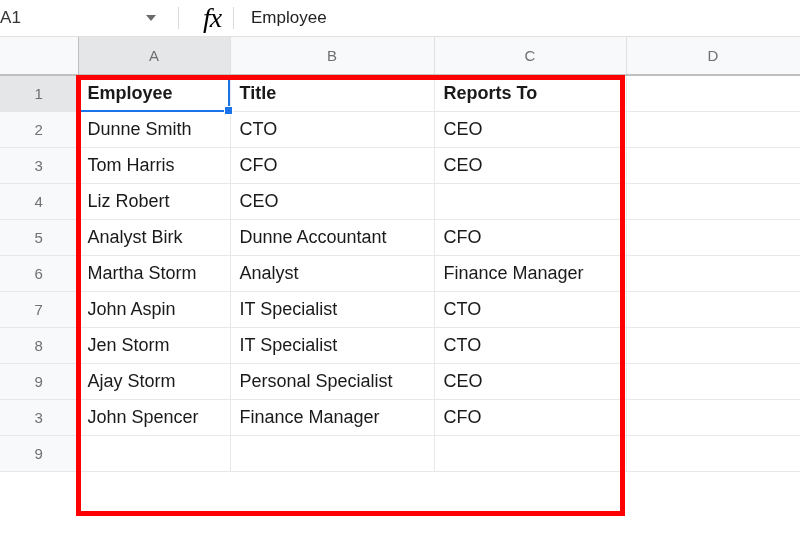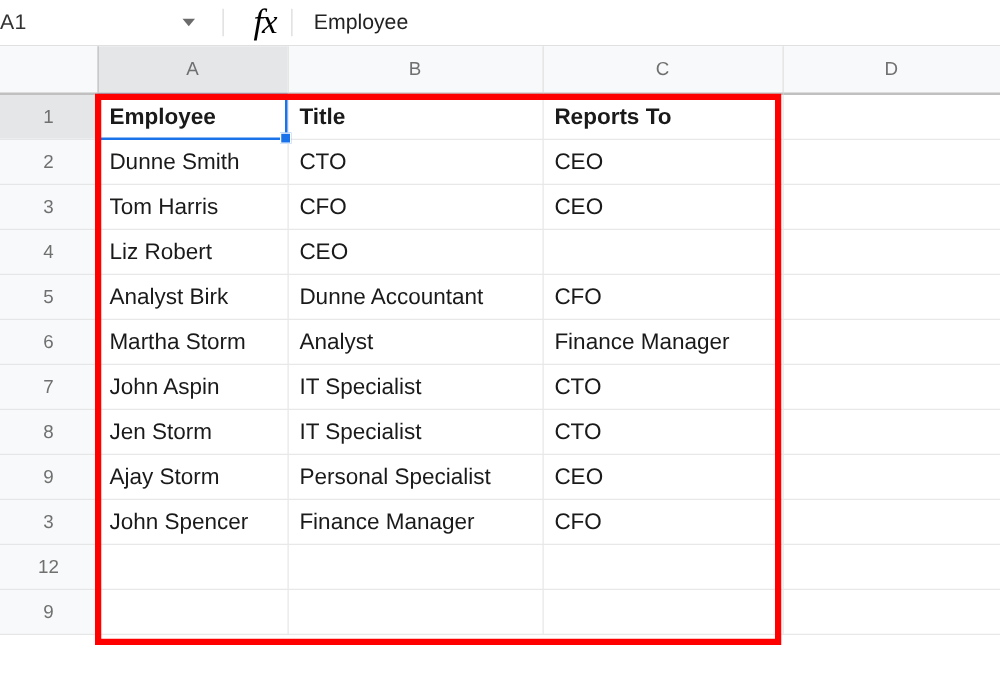--- a/index.html
+++ b/index.html
@@ -316,27 +316,20 @@
           <td class="cell"></td>
         </tr>
         <tr class="data-row">
           <td class="rowhdr">3</td>
           <td class="cell">John Spencer</td>
           <td class="cell">Finance Manager</td>
           <td class="cell">CFO</td>
           <td class="cell"></td>
         </tr>
         <tr class="data-row">
-          <td class="rowhdr">12</td>
-          <td class="cell"></td>
-          <td class="cell"></td>
-          <td class="cell"></td>
-          <td class="cell"></td>
-        </tr>
-        <tr class="data-row">
           <td class="rowhdr">9</td>
           <td class="cell"></td>
           <td class="cell"></td>
           <td class="cell"></td>
           <td class="cell"></td>
         </tr>
       </tbody>
     </table>
 
     <div class="sel-box"></div>

